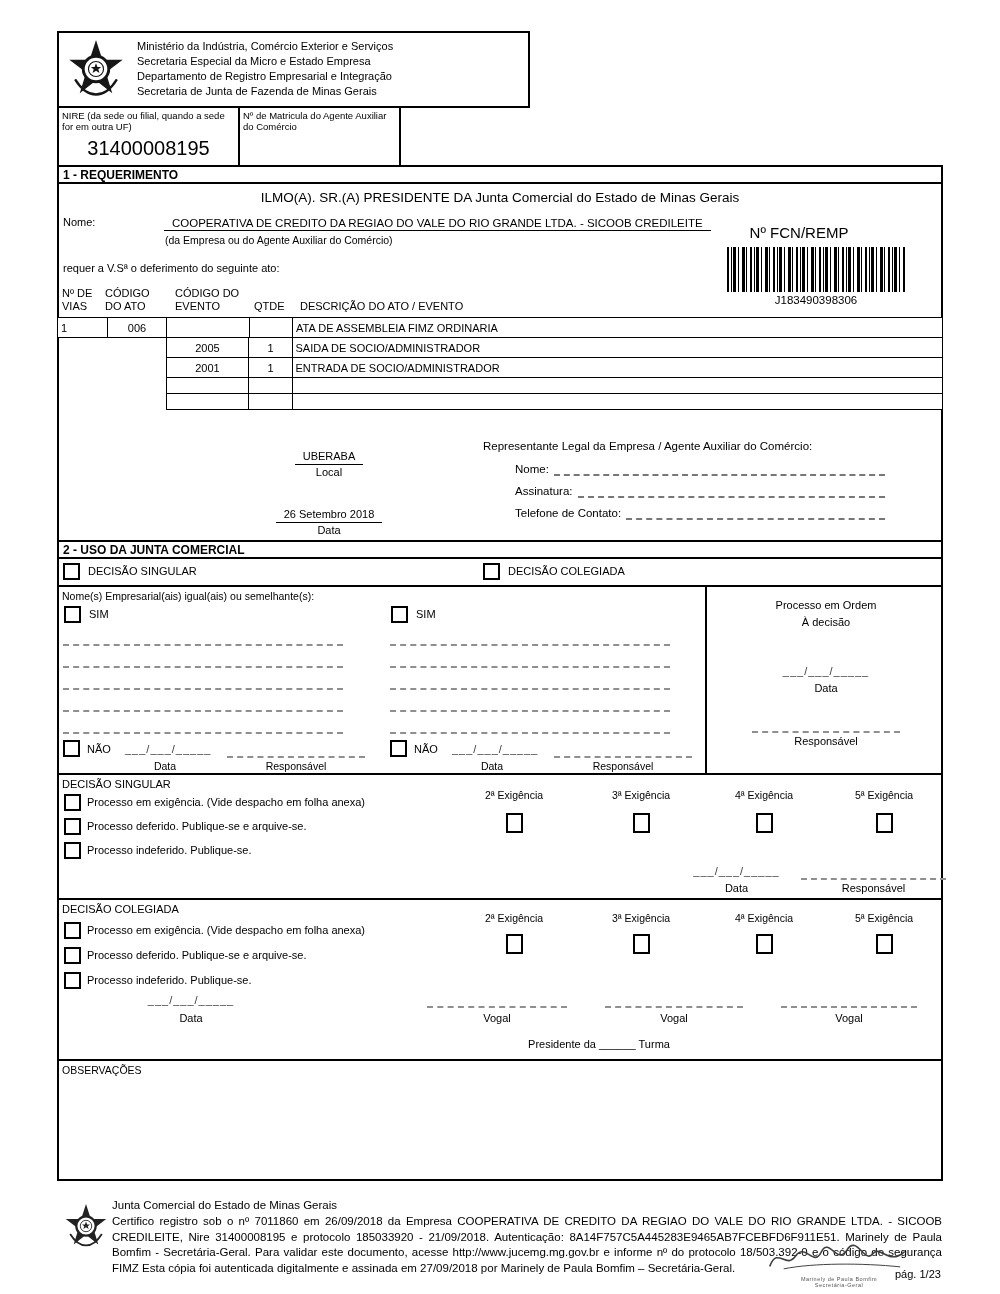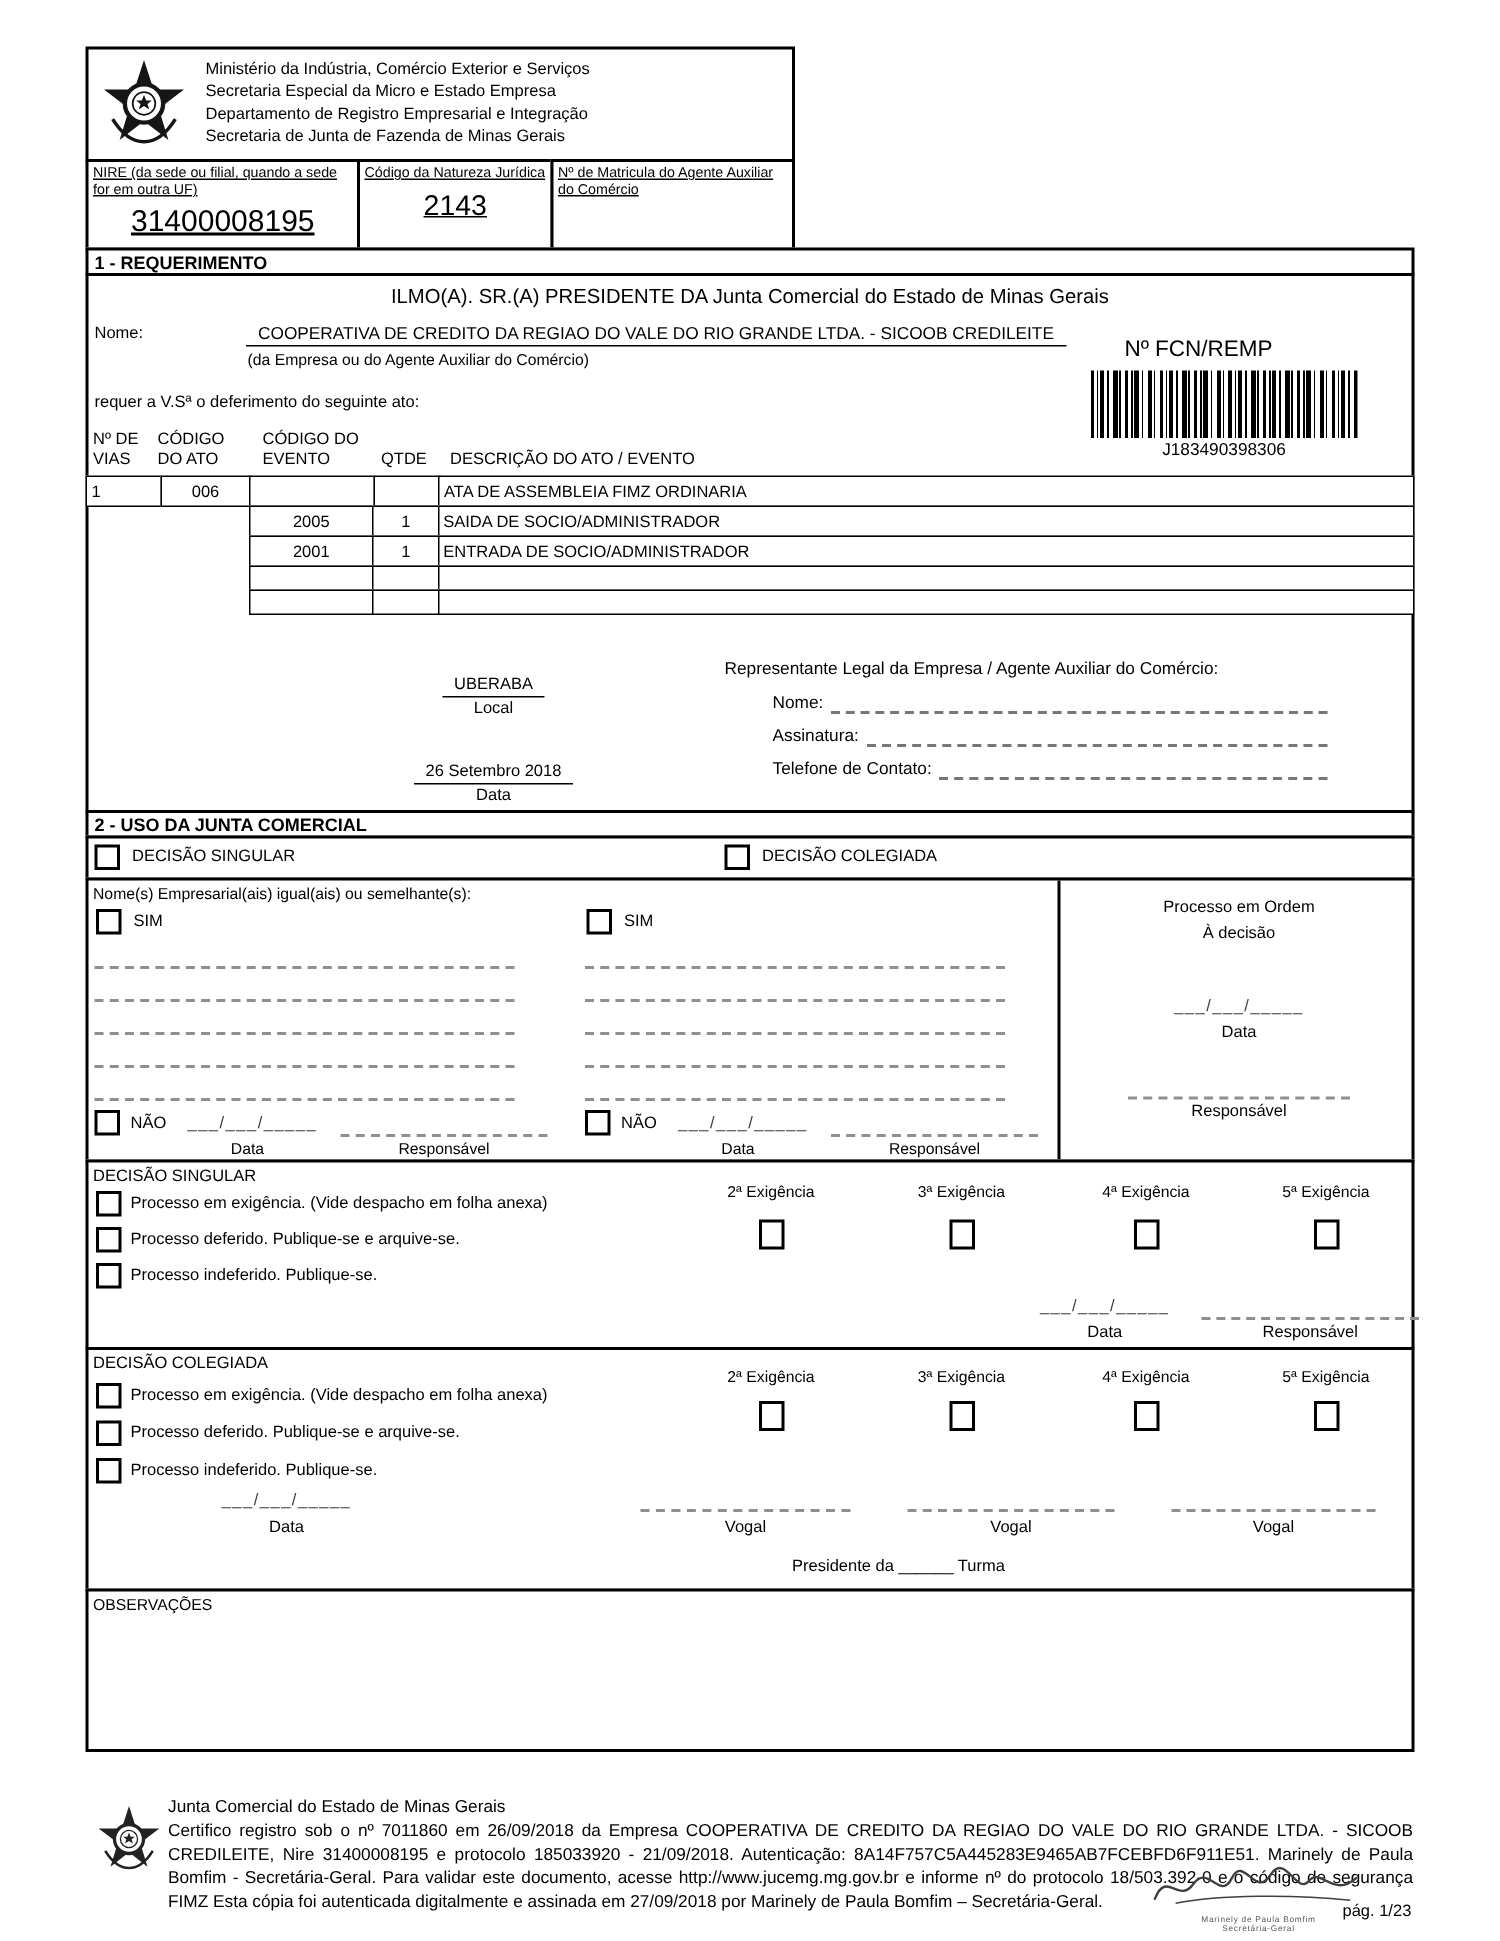--- a/index.html
+++ b/index.html
@@ -54,28 +54,24 @@
               <path d="M14 70 Q30 96 50 96 Q70 96 86 70" fill="none" stroke="#161616" stroke-width="4"></path>
             </svg>
           </span>
           <div class="a t11" style="left:78px;top:7px;width:388px;">
             <div style="margin-bottom:2px;">Ministério da Indústria, Comércio Exterior e Serviços</div>
             <div style="margin-bottom:2px;">Secretaria Especial da Micro e Estado Empresa</div>
             <div style="margin-bottom:2px;">Departamento de Registro Empresarial e Integração</div>
             <div>Secretaria de Junta de Fazenda de Minas Gerais</div>
           </div>
         </div>
-        <div style="display:flex;margin-top:-2px;text-decoration:underline;">
+        <div style="display:flex;margin-top:-2px;">
           <div class="hcell" style="width:183px;height:61px;">
             <div class="hlbl">NIRE (da sede ou filial, quando a sede for em outra UF)</div>
             <div class="ctr" style="font-size:20px;margin-top:5px;">31400008195</div>
-          </div>
-          <div class="hcell" style="width:131px;height:61px;margin-left:-2px;">
-            <div class="hlbl">Código da Natureza Jurídica</div>
-            <div class="ctr" style="font-size:19px;margin-top:6px;">2143</div>
           </div>
           <div class="hcell" style="width:163px;height:61px;margin-left:-2px;">
             <div class="hlbl">Nº de Matricula do Agente Auxiliar do Comércio</div>
             <div></div>
           </div>
         </div>
       </div>
     </div>
 
     <div class="bar">
@@ -272,21 +268,21 @@
       <div class="vline" style="left:368px;top:92px;width:140px;height:14px;"></div>
       <div class="vline" style="left:546px;top:92px;width:138px;height:14px;"></div>
       <div class="vline" style="left:722px;top:92px;width:136px;height:14px;"></div>
       <div class="a ctr t11" style="left:368px;top:112px;width:140px;">Vogal</div>
       <div class="a ctr t11" style="left:546px;top:112px;width:138px;">Vogal</div>
       <div class="a ctr t11" style="left:722px;top:112px;width:136px;">Vogal</div>
 
       <div class="a ctr t11" style="left:380px;top:138px;width:320px;">Presidente da ______ Turma</div>
     </div>
 
-    <div class="bx" style="height:109px;">
+    <div class="bx" style="height:122px;">
       <div class="a t10" style="left:3px;top:3px;">OBSERVAÇÕES</div>
     </div>
   </div>
 
   <div class="a" style="left:64px;top:1197px;">
     <svg width="44" height="58" viewBox="0 0 100 104">
       <polygon points="50,2 61,36 96,36 67,58 78,94 50,72 22,94 33,58 4,36 39,36" fill="#222"></polygon>
       <circle cx="50" cy="52" r="22" fill="#fff" stroke="#222" stroke-width="5"></circle>
       <circle cx="50" cy="52" r="13" fill="none" stroke="#222" stroke-width="2"></circle>
       <polygon points="50,42 52.5,48.5 59,48.5 54,52.5 56,59 50,55 44,59 46,52.5 41,48.5 47.5,48.5" fill="#222"></polygon>

